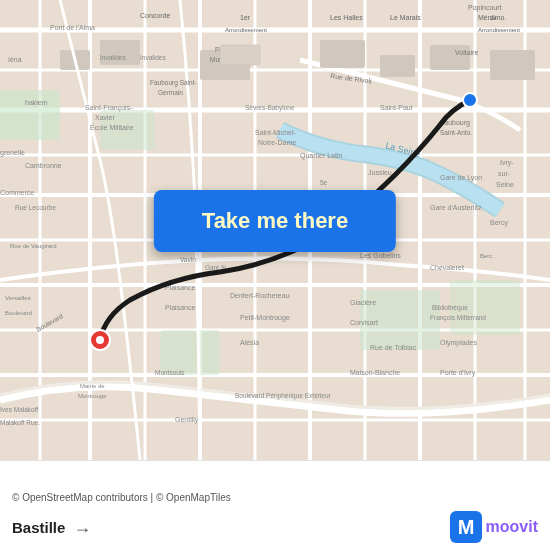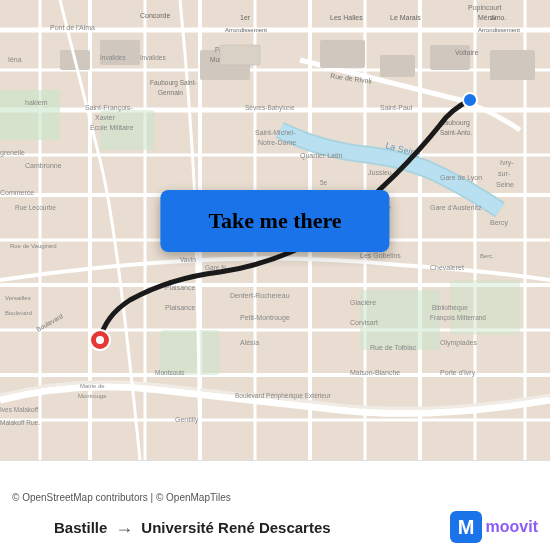--- a/index.html
+++ b/index.html
@@ -25,31 +25,30 @@
       height: 100%;
     }
 
     
     #take-me-there-btn {
       position: absolute;
       left: 50%;
       top: 48%;
       transform: translate(-50%, -50%);
       background: #1a73e8;
-      color: #000000;
+      color: #fef9c3;
       border: none;
       border-radius: 8px;
       padding: 18px 48px;
       font-size: 22px;
       font-weight: 600;
       cursor: pointer;
       white-space: nowrap;
       box-shadow: 0 4px 12px rgba(0,0,0,0.3);
       z-index: 10;
-      font-family: Liberation Serif, serif;
     }
 
     
     #bottom-bar {
       width: 550px;
       height: 116px;
       background: #fff;
       border-top: 1px solid #e0e0e0;
       display: flex;
       flex-direction: column;
@@ -73,21 +72,20 @@
       display: flex;
       align-items: center;
       gap: 8px;
       flex: 1;
     }
 
     #from-label {
       font-size: 15px;
       font-weight: 600;
       color: #222;
-      margin-left: 42px;
     }
 
     #arrow-icon {
       font-size: 18px;
       color: #555;
     }
 
     #to-label {
       font-size: 15px;
       font-weight: 600;
@@ -290,21 +288,20 @@
   
   <button id="take-me-there-btn">Take me there</button>
 </div>
 
 <div id="bottom-bar">
   <div id="attribution">© OpenStreetMap contributors | © OpenMapTiles</div>
   <div id="route-info">
     <div id="route-left">
       <span id="from-label">Bastille</span>
       <span id="arrow-icon">→</span>
-      <span id="to-label">Université René Descartes</span>
     </div>
     <div id="moovit-logo">
 
       <svg id="moovit-icon" viewBox="0 0 32 32" xmlns="http://www.w3.org/2000/svg">
         <rect width="32" height="32" rx="6" fill="#1a73e8"></rect>
         <text x="16" y="23" text-anchor="middle" fill="#fff" font-size="20" font-weight="bold" font-family="sans-serif">M</text>
       </svg>
       <span id="moovit-text">moovit</span>
     </div>
   </div>

